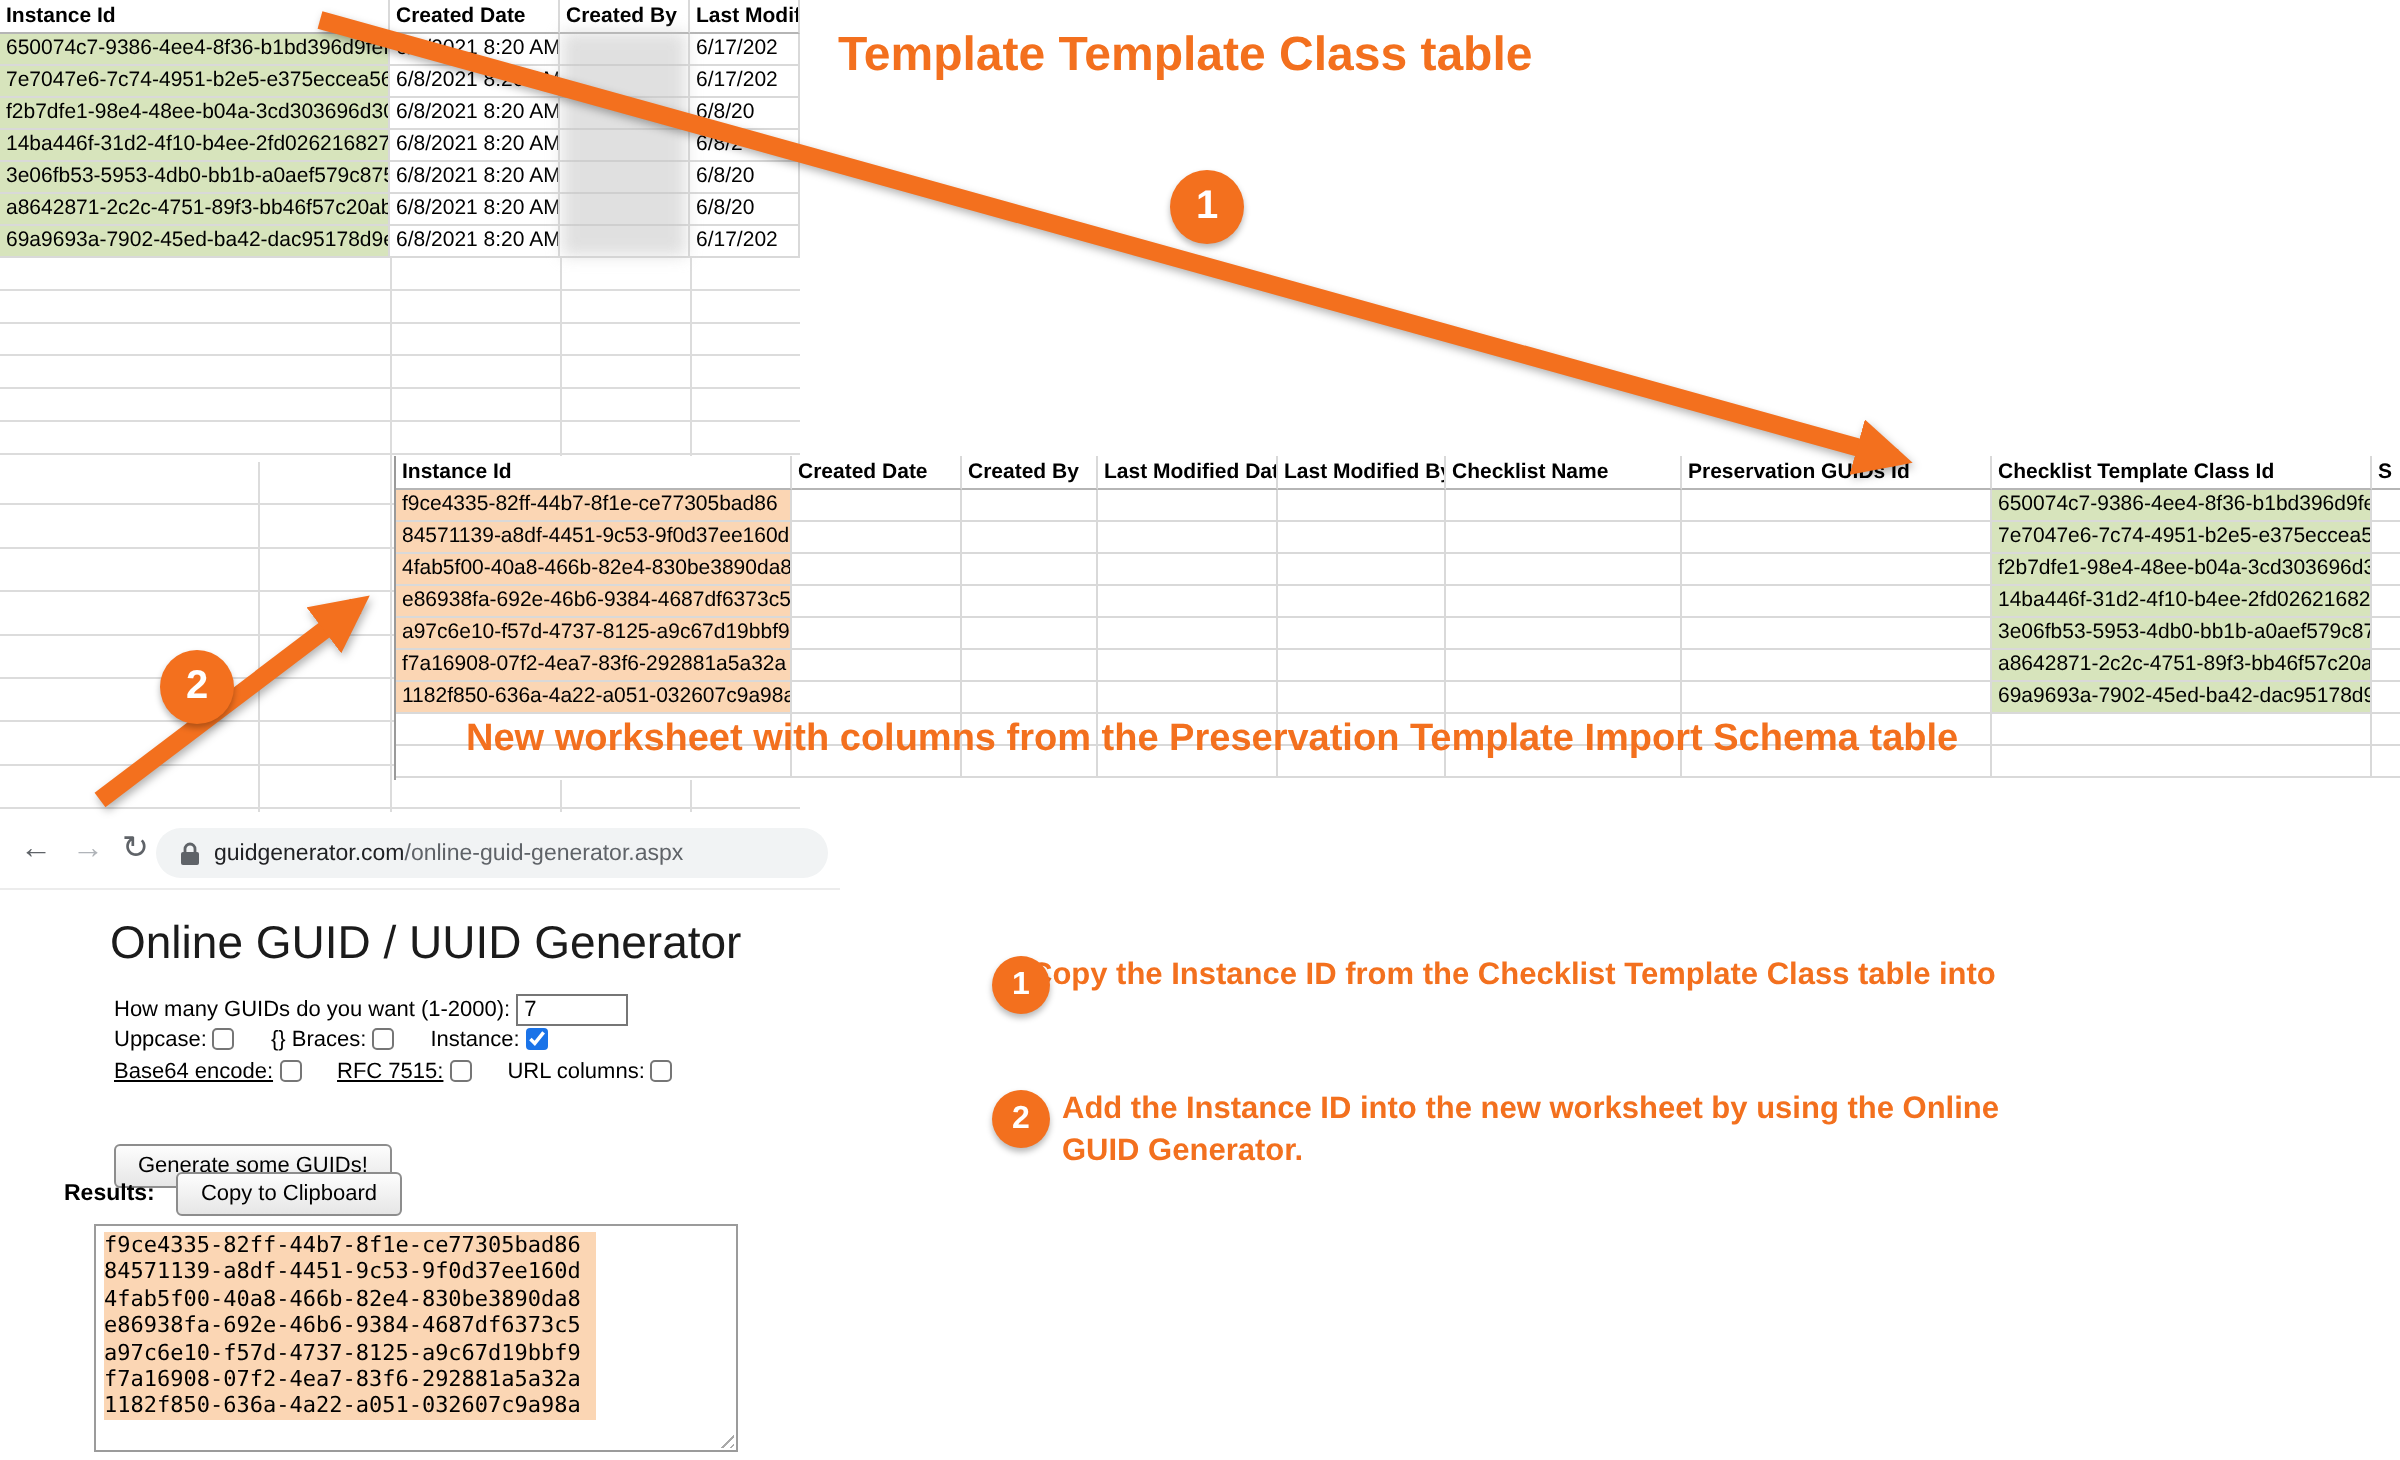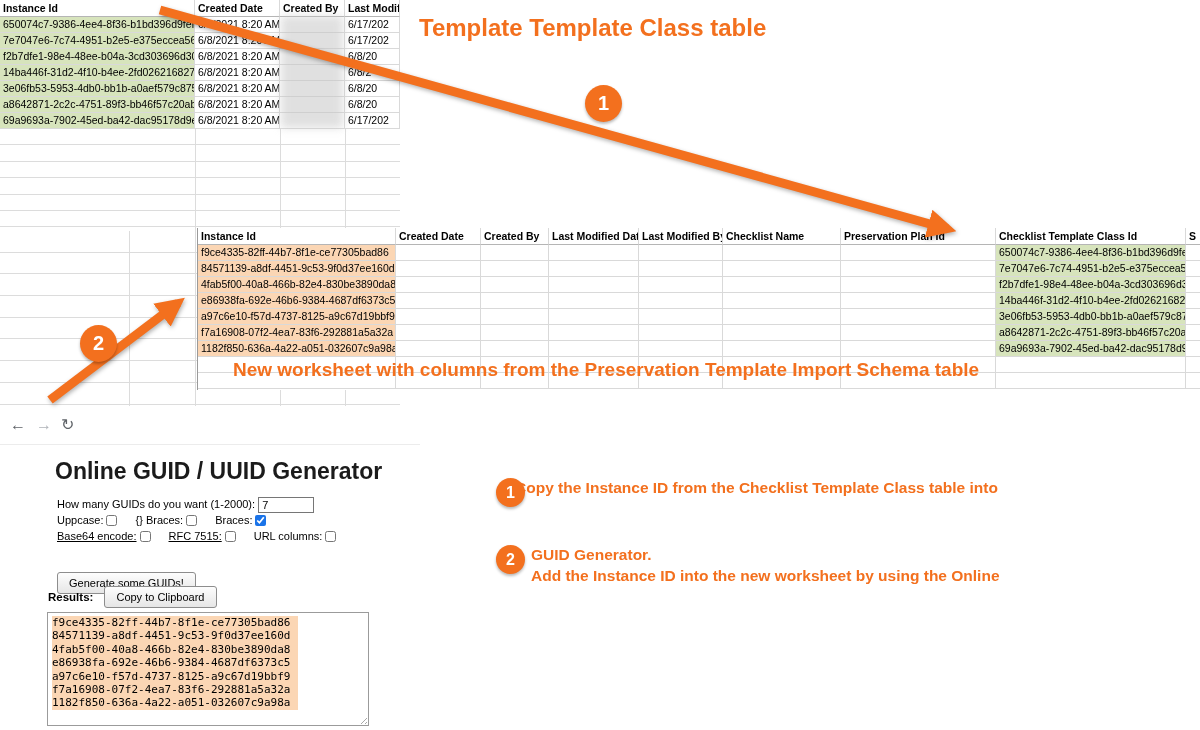--- a/index.html
+++ b/index.html
@@ -38,21 +38,21 @@
   
   #chrome{left:0;top:408px;width:420px;height:37px;background:#fff;border-bottom:1px solid #ececec;z-index:3}
   .navicon{position:absolute;top:6px;font-size:16px;line-height:22px;color:#5f6368}
   .pill{position:absolute;left:78px;top:6px;width:336px;height:25px;border-radius:13px;background:#f1f3f4;
         display:flex;align-items:center;padding-left:12px;gap:7px}
   .url{font-size:11.5px;white-space:nowrap}
   .url .host{color:#202124}
   .url .path{color:#5f6368}
 
   
-  .gentitle{left:55px;top:458px;font-size:23px;font-weight:bold;color:#1b1b1b;z-index:3;white-space:nowrap}
+  .gentitle{left:55px;top:458px;font-size:23px;font-weight:normal;color:#1b1b1b;z-index:3;white-space:nowrap}
   .genline{position:absolute;left:57px;font-size:11px;color:#000;z-index:3;white-space:nowrap}
   .cntinput{width:56px;height:16px;border:1px solid #767676;font-size:11px;padding:0 3px;vertical-align:middle;font-family:"Liberation Sans",sans-serif}
   .opt{margin-right:18px;font-size:11px;cursor:default}
   .opt input{width:11px;height:11px;vertical-align:-2px;accent-color:#1a73e8;margin-left:3px}
   .lnk{text-decoration:underline}
   .btn{display:inline-block;border:1px solid #8d8d8d;background:linear-gradient(#fdfdfd,#e6e6e6);border-radius:3px;
        font-size:11px;padding:4px 11px;color:#000;cursor:pointer;font-family:"Liberation Sans",sans-serif}
   .reslabel{font-weight:bold;font-size:11.5px;margin-right:8px}
   .resbox{left:47px;top:612px;width:322px;height:114px;border:1px solid #9b9b9b;background:#fff;z-index:3;
           padding:3px 0 0 4px;font-family:"DejaVu Sans Mono","Liberation Mono",monospace;font-size:11px;line-height:13.4px;overflow:hidden}
@@ -126,21 +126,21 @@
 
 <div class="abs sheet" id="sheetNew" style="left:197px;top:228px;width:1003px;height:162px;border-left:1px solid #9a9a9a;z-index:2">
   <div class="rowsbox">
       <div class="xrow hdr">
         <div class="xcell" style="width: 198px;">Instance Id</div>
         <div class="xcell" style="width: 85px;">Created Date</div>
         <div class="xcell" style="width: 68px;">Created By</div>
         <div class="xcell" style="width: 90px;">Last Modified Date</div>
         <div class="xcell" style="width: 84px;">Last Modified By</div>
         <div class="xcell" style="width: 118px;">Checklist Name</div>
-        <div class="xcell" style="width: 155px;">Preservation Plan Id</div>
+        <div class="xcell" style="width: 155px;">Preservation GUIDs Id</div>
         <div class="xcell" style="width: 190px;">Checklist Template Class Id</div>
         <div class="xcell" style="width: 15px;">S</div>
       </div>
       <div class="xrow">
         <div class="xcell peach" style="width: 198px;">f9ce4335-82ff-44b7-8f1e-ce77305bad86</div>
         <div class="xcell" style="width: 85px;"></div>
         <div class="xcell" style="width: 68px;"></div>
         <div class="xcell" style="width: 90px;"></div>
         <div class="xcell" style="width: 84px;"></div>
         <div class="xcell" style="width: 118px;"></div>
@@ -257,42 +257,49 @@
 <div class="badge badge-lg" style="left:585px;top:85px">1</div>
 <div class="badge badge-lg" style="left:80px;top:325px">2</div>
 
 <div class="badge badge-sm" style="left:496px;top:478px">1</div>
 <div class="instr" style="left:515px;top:477px">
   <div>Copy the Instance ID from the Checklist Template Class table into</div>
 </div>
 
 <div class="badge badge-sm" style="left:496px;top:545px">2</div>
 <div class="instr" style="left:531px;top:544px">
+  <div>Add the Instance ID into the new worksheet by using the Online</div>
   <div>GUID Generator.</div>
-  <div>Add the Instance ID into the new worksheet by using the Online</div>
 </div>
 
 <div class="abs" id="chrome">
   <span class="navicon" style="left:10px">←</span>
   <span class="navicon" style="left:36px;color:#b0b4b9">→</span>
   <span class="navicon" style="left:61px">↻</span>
+  <div class="pill">
+    <svg width="10" height="12" viewBox="0 0 10 12">
+      <rect x="0.5" y="5" width="9" height="6.5" rx="1" fill="#5f6368"></rect>
+      <path d="M2.5 5V3.5a2.5 2.5 0 0 1 5 0V5" fill="none" stroke="#5f6368" stroke-width="1.4"></path>
+    </svg>
+    <span class="url"><span class="host">guidgenerator.com</span><span class="path">/online-guid-generator.aspx</span></span>
+  </div>
 </div>
 
 <div class="abs gentitle">Online GUID / UUID Generator</div>
 
 <div class="genline" style="top:497px">
   <span>How many GUIDs do you want (1-2000):</span>
   <input class="cntinput" type="text" value="7" style="">
 </div>
-<div class="genline" style="top:514px"><label class="opt"><span>Uppcase:</span><input type="checkbox" style=""></label><label class="opt"><span>{} Braces:</span><input type="checkbox" style=""></label><label class="opt"><span>Braces:</span><input type="checkbox" checked="" style=""></label></div>
+<div class="genline" style="top:514px"><label class="opt"><span>Uppcase:</span><input type="checkbox" style=""></label><label class="opt"><span>{} Braces:</span><input type="checkbox" style=""></label><label class="opt"><span>Instance:</span><input type="checkbox" checked="" style=""></label></div>
 <div class="genline" style="top:530px"><label class="opt"><span class="lnk">Base64 encode:</span><input type="checkbox" style=""></label><label class="opt"><span class="lnk">RFC 7515:</span><input type="checkbox" style=""></label><label class="opt"><span>URL columns:</span><input type="checkbox" style=""></label></div>
 
 <button class="btn abs" style="left:57px;top:572px">Generate some GUIDs!</button>
 
-<div class="genline" style="left:48px;top:586px">
+<div class="genline" style="left:32px;top:586px">
   <span class="reslabel">Results:</span>
   <button class="btn">Copy to Clipboard</button>
 </div>
 
 <div class="abs resbox">
   <div>
       <span class="rline">f9ce4335-82ff-44b7-8f1e-ce77305bad86</span>
       <span class="rline">84571139-a8df-4451-9c53-9f0d37ee160d</span>
       <span class="rline">4fab5f00-40a8-466b-82e4-830be3890da8</span>
       <span class="rline">e86938fa-692e-46b6-9384-4687df6373c5</span>

